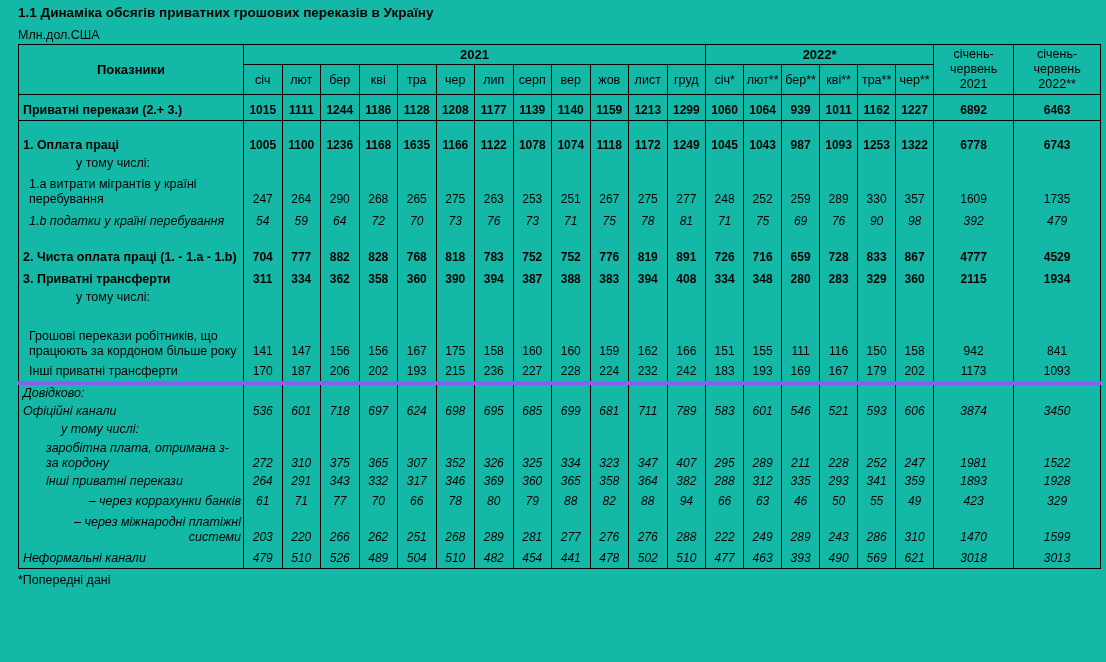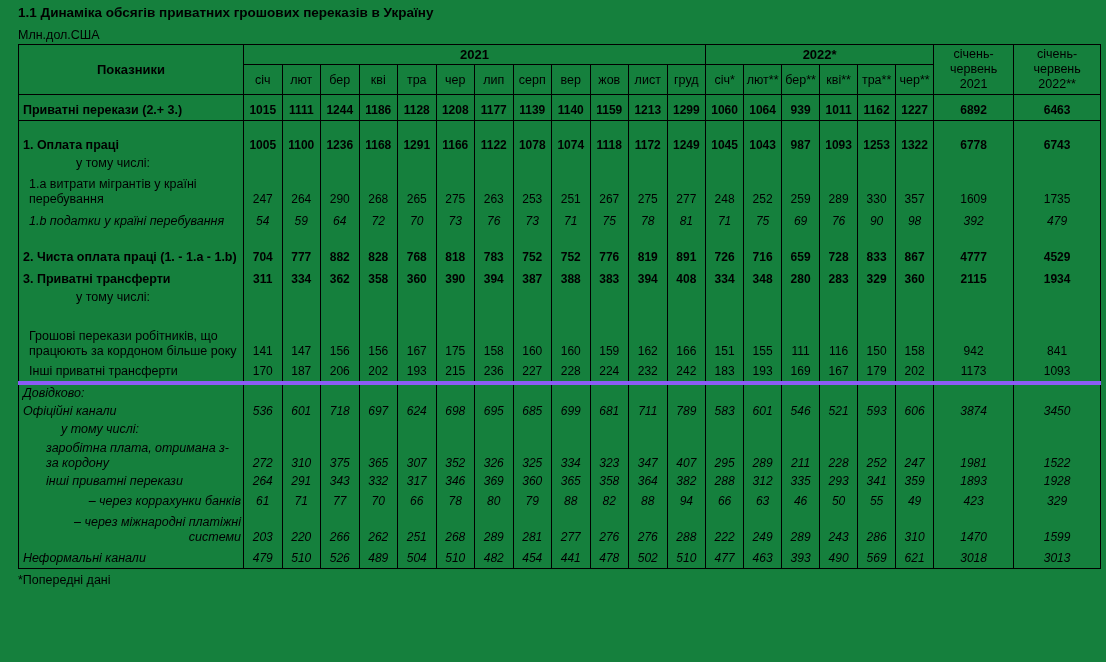--- a/index.html
+++ b/index.html
@@ -1,18 +1,18 @@
 <!DOCTYPE html>
 <html><head>
 <meta charset="utf-8">
 <style>
   * { margin:0; padding:0; box-sizing:border-box; }
   html,body { background:#ffffff; }
   body { font-family:"Liberation Sans", sans-serif; color:#000; }
-  .page { width:1106px; height:662px; overflow:hidden; background:#15803d; padding:5px 4px 0 18px; position:relative; }
+  .page { width:1106px; height:662px; overflow:hidden; background:#14b8a6; padding:5px 4px 0 18px; position:relative; }
   .title { font-size:13.5px; font-weight:bold; line-height:16px; margin-bottom:6px; }
   .subtitle { font-style:italic; font-size:12.5px; line-height:17px; width:192px; }
   .unit { font-size:12.5px; line-height:16px; }
   table.data-table { border-collapse:collapse; table-layout:fixed; width:1083px; margin-top:1px; border:1px solid #000; }
   th, td { border-left:1px solid #000; border-right:1px solid #000; font-weight:normal; overflow:hidden; }
   thead th { border-bottom:1px solid #000; vertical-align:middle; text-align:center; }
   .lbl-h { font-weight:bold; font-size:13px; }
   .year-h { font-weight:bold; font-size:13px; height:20px; }
   .mon-h { font-size:12.5px; height:30px; }
   .tot-h { font-size:12.5px; line-height:15px; padding:0 4px; }
@@ -130,21 +130,21 @@
           <td class="v">1227</td>
           <td class="v tot">6892</td>
           <td class="v tot">6463</td>
         </tr>
         <tr class="b ">
           <td class="lbl ind0">1. Оплата праці</td>
           <td class="v">1005</td>
           <td class="v">1100</td>
           <td class="v">1236</td>
           <td class="v">1168</td>
-          <td class="v">1291</td>
+          <td class="v">1635</td>
           <td class="v">1166</td>
           <td class="v">1122</td>
           <td class="v">1078</td>
           <td class="v">1074</td>
           <td class="v">1118</td>
           <td class="v">1172</td>
           <td class="v">1249</td>
           <td class="v">1045</td>
           <td class="v">1043</td>
           <td class="v">987</td>

